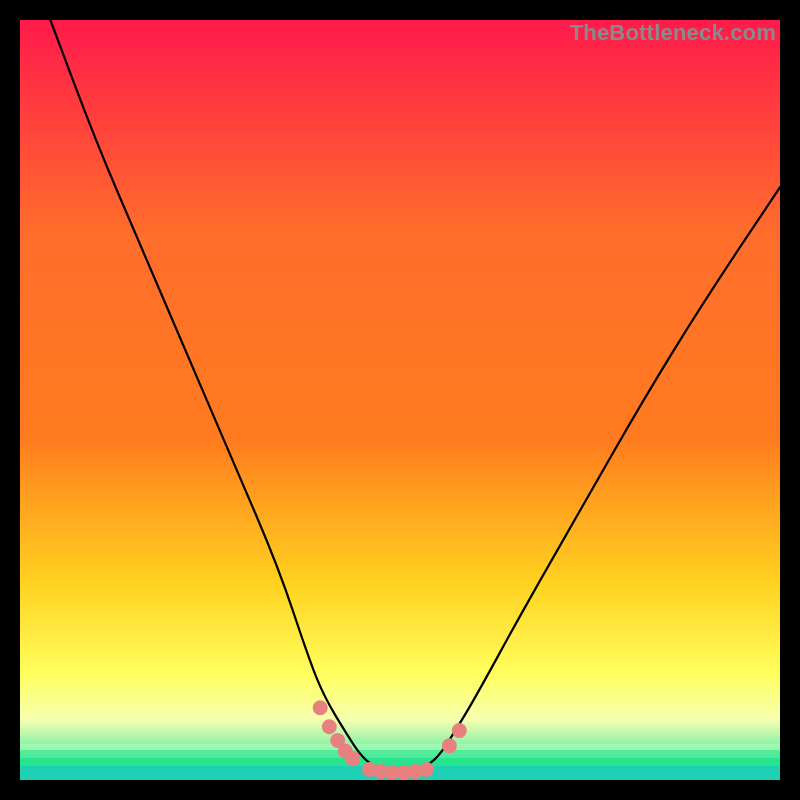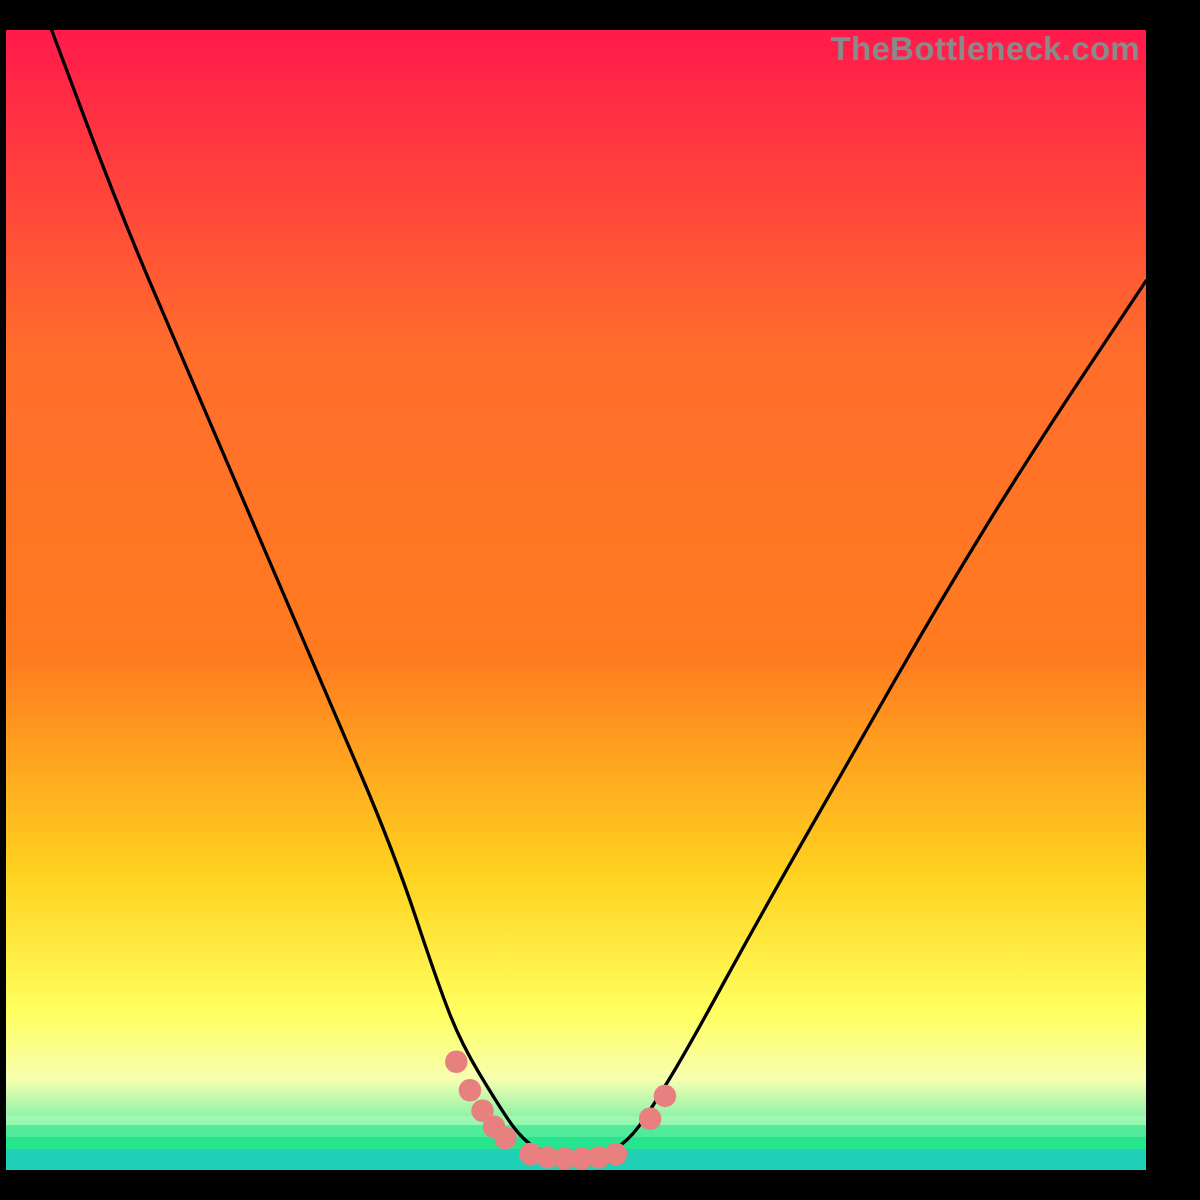--- a/index.html
+++ b/index.html
@@ -5,21 +5,21 @@
   html, body {
     margin: 0;
     padding: 0;
     width: 800px;
     height: 800px;
     background: #000000;
     overflow: hidden;
   }
   .frame {
     position: absolute;
-    left: 4px;
+    left: 20px;
     top: 20px;
     width: 760px;
     height: 668px;
     background: #4c1d95;
   }
   .watermark {
     position: absolute;
     top: 0px;
     right: 4px;
     font-family: Arial, Helvetica, sans-serif;

